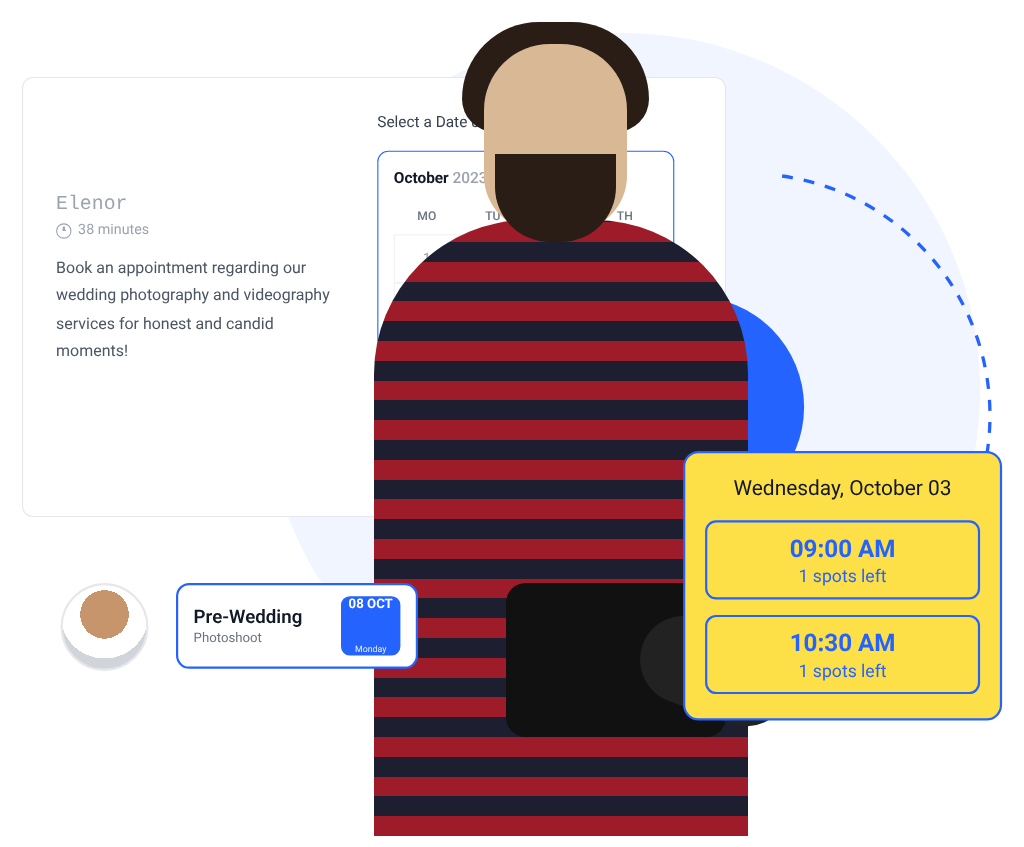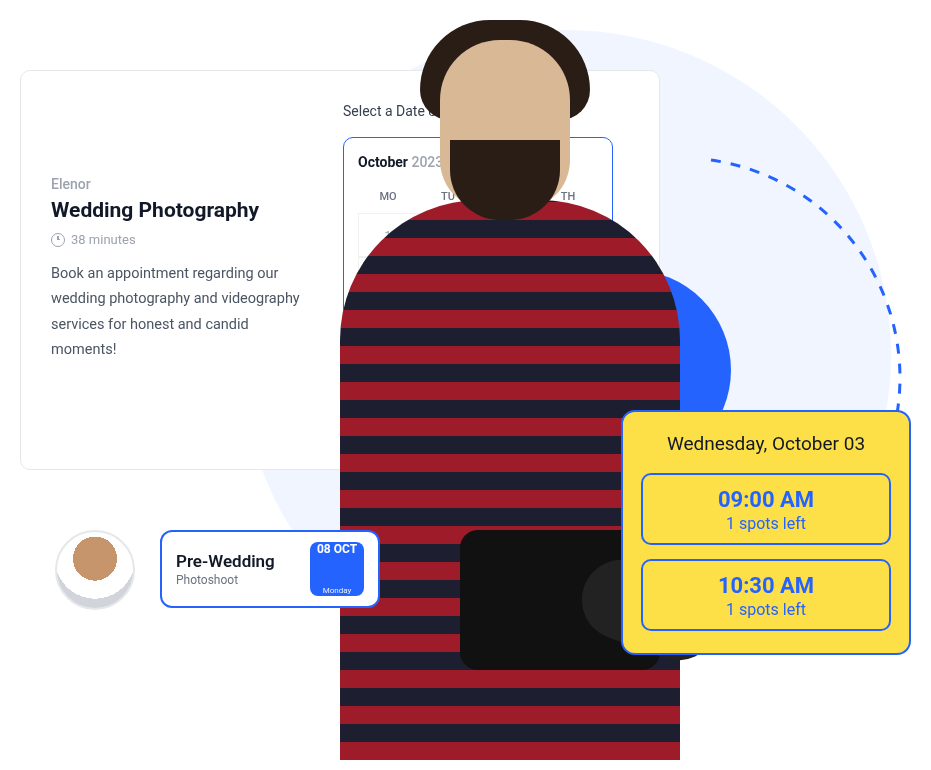--- a/index.html
+++ b/index.html
@@ -46,24 +46,25 @@
   display: flex;
   gap: 32px;
 }
 
 .booking-left {
   width: 260px;
   padding-top: 75px;
 }
 
 .provider-name {
-  font-size: 14px;
+  font-size: 18px;
   color: #9ca3af;
   font-weight: 500;
   margin-bottom: 6px;
+  font-family: Liberation Mono, monospace;
 }
 
 .service-title {
   font-size: 21px;
   font-weight: 700;
   color: #111827;
   margin-bottom: 10px;
 }
 
 .duration-row {
@@ -350,21 +351,20 @@
 <div class="bg-circle"></div>
 <div class="blue-accent"></div>
 
 <svg class="dashed-arc" viewBox="0 0 300 300">
   <path d="M 20 10 A 220 220 0 0 1 200 290" fill="none" stroke="#2563ff" stroke-width="3" stroke-dasharray="10 10"></path>
 </svg>
 
 <div class="booking-card">
   <div class="booking-left">
     <div class="provider-name">Elenor</div>
-    <div class="service-title">Wedding Photography</div>
     <div class="duration-row">
       <span class="clock-icon"></span>
       <span class="duration-text">38 minutes</span>
     </div>
     <div class="description">Book an appointment regarding our wedding photography and videography services for honest and candid moments!</div>
   </div>
 
   <div class="calendar-panel">
     <div class="calendar-heading">Select a Date &amp; Time</div>
     <div class="calendar-box">

